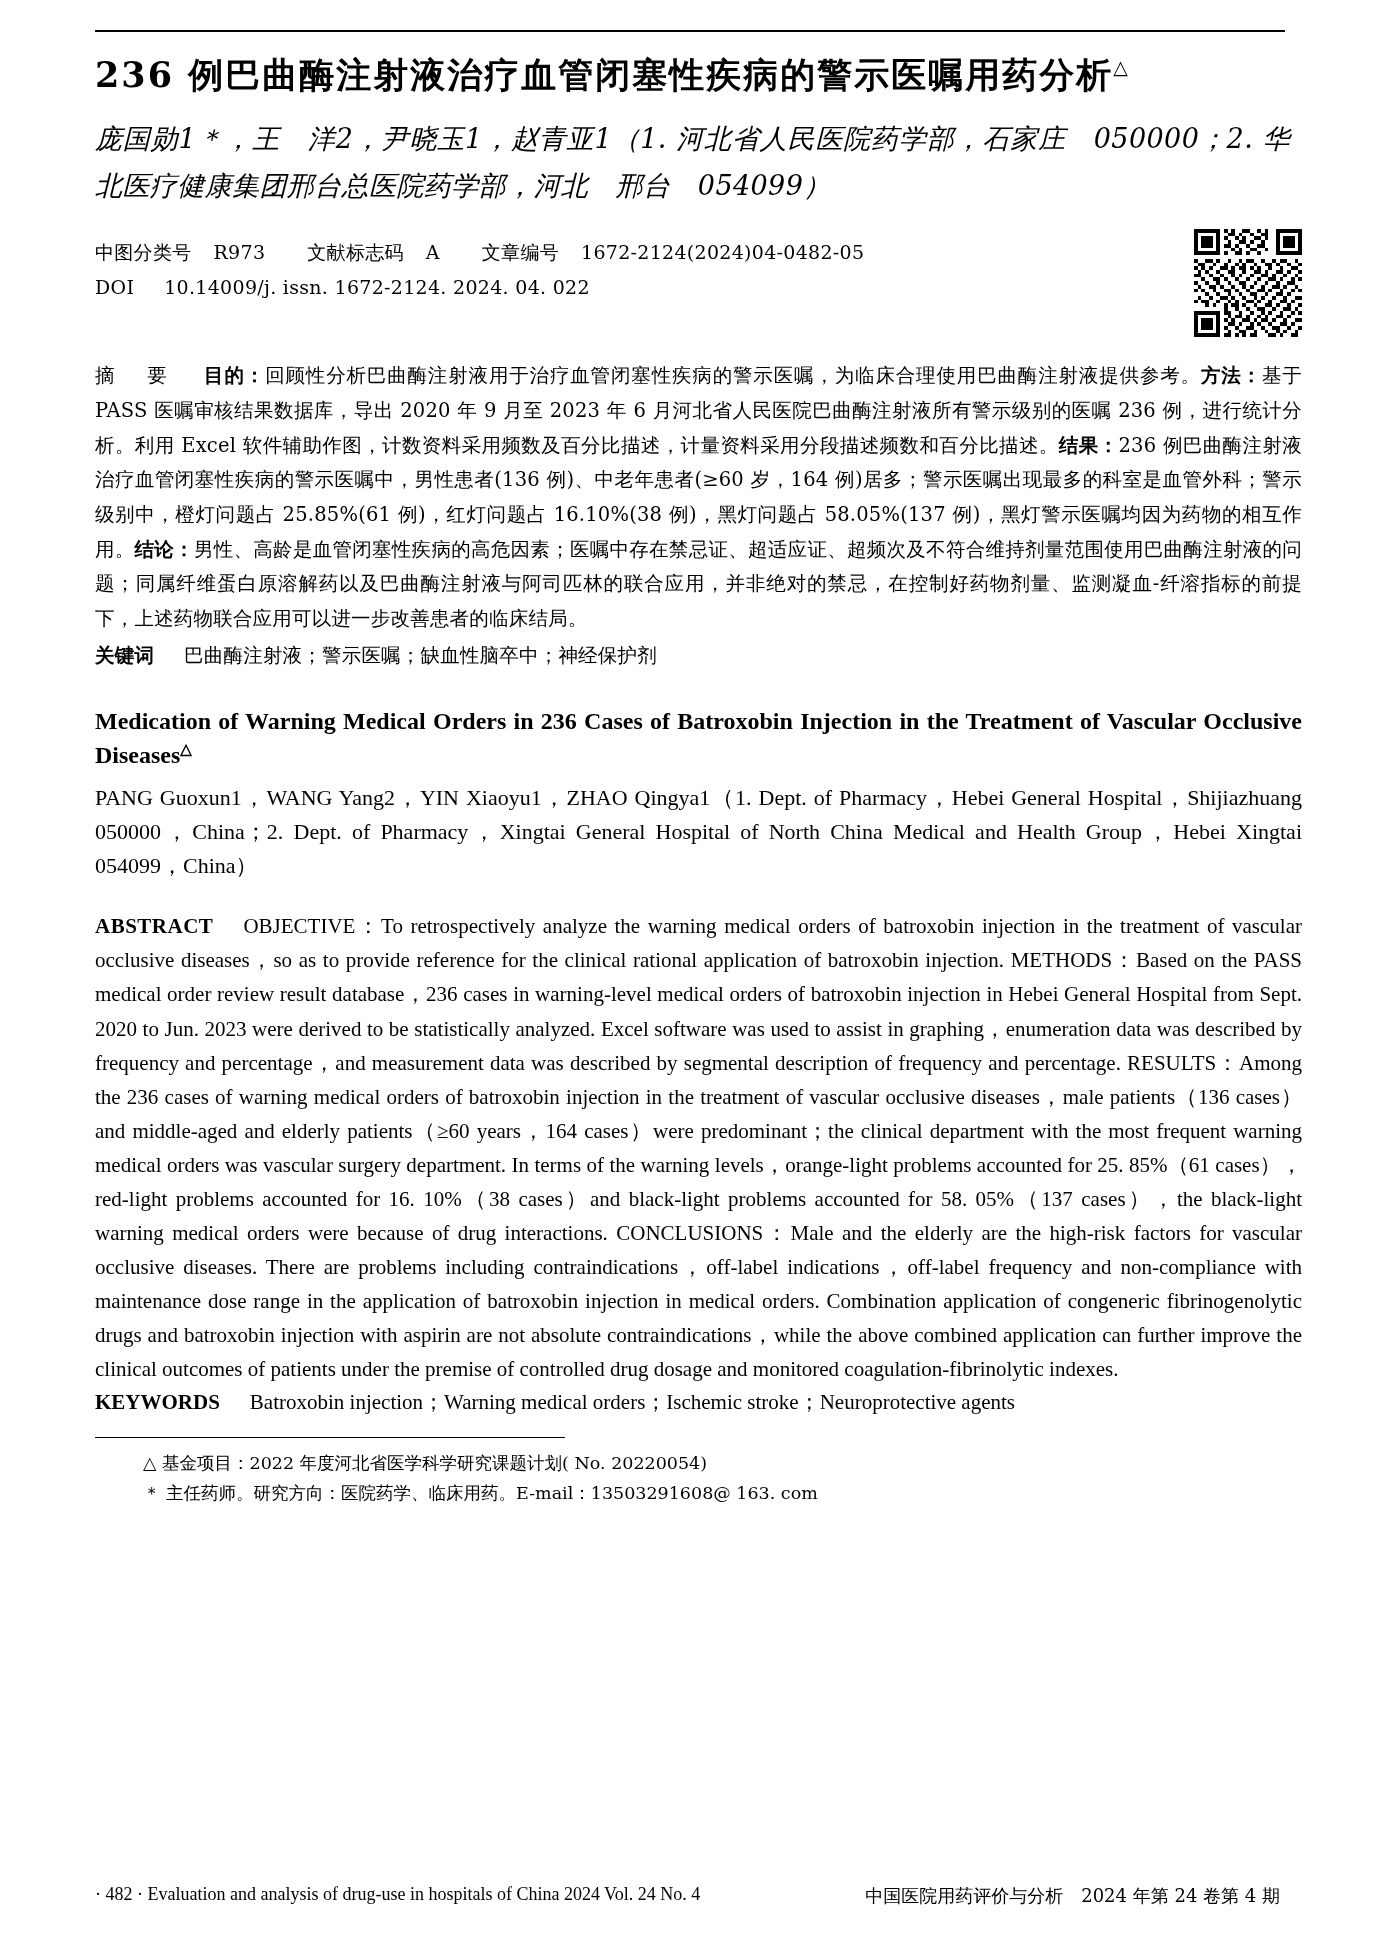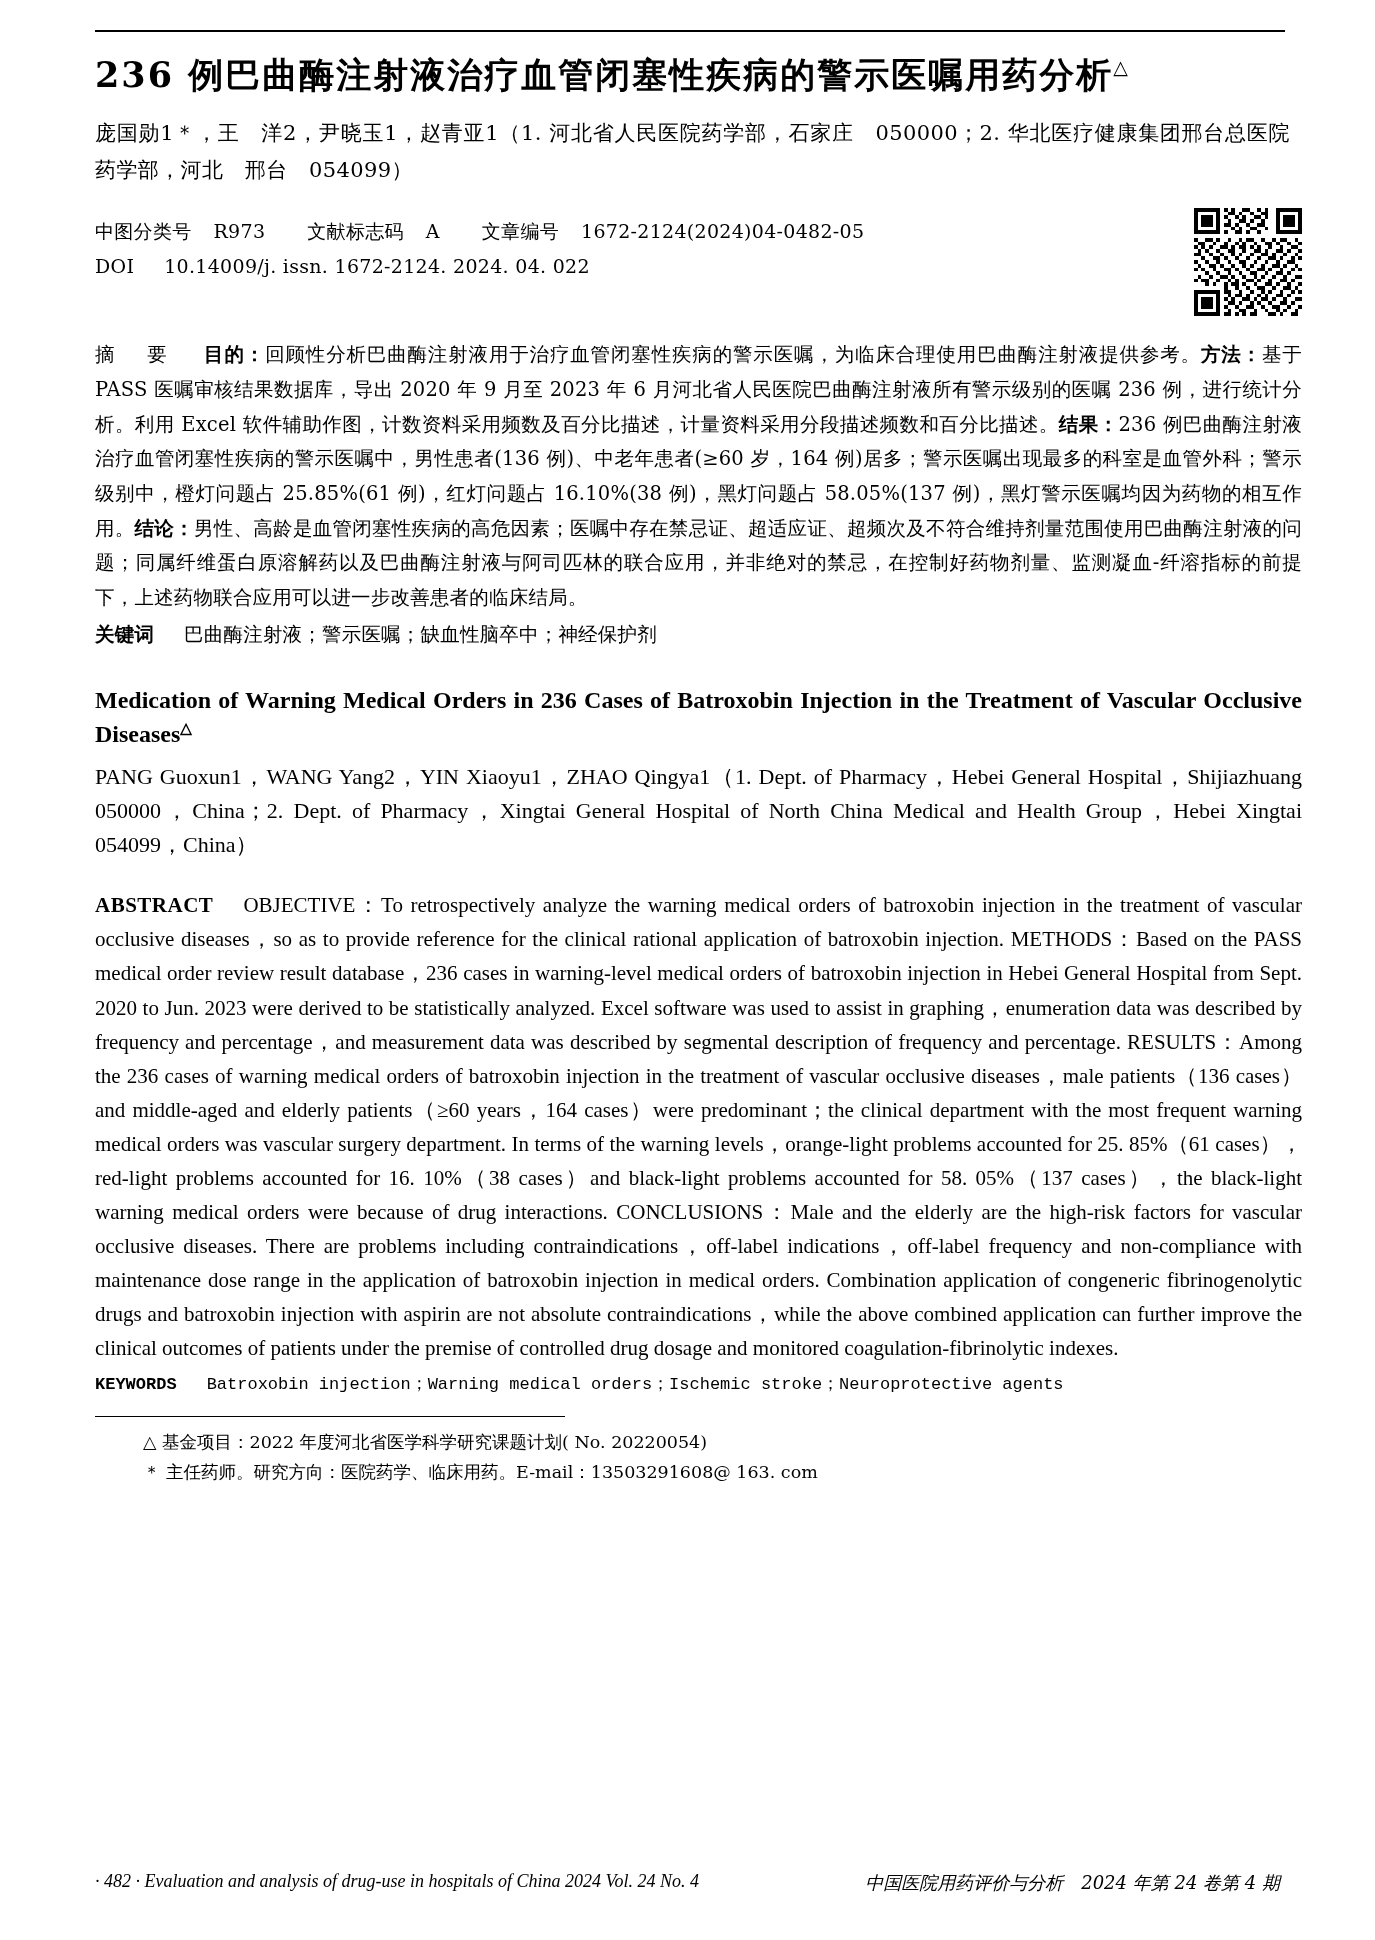--- a/index.html
+++ b/index.html
@@ -35,26 +35,27 @@
     letter-spacing: 2px;
     text-align: left;
     margin: 0 0 10px 0;
   }
   .cn-title sup {
     font-size: 19px;
     vertical-align: super;
   }
   
   .cn-authors {
-    font-size: 21px;
+    font-size: 27px;
     line-height: 1.75;
     letter-spacing: 0.4px;
     margin: 14px 12px 0 0;
     text-align: justify;
     font-family: "DejaVu Serif", serif;
+    font-style: italic;
   }
   
   .meta-wrap {
     margin-top: 26px;
     position: relative;
     min-height: 96px;
   }
   .meta-line {
     font-size: 19px;
     line-height: 1.85;
@@ -119,24 +120,24 @@
     font-size: 21px;
     line-height: 1.62;
     text-align: justify;
     font-family: "Liberation Serif", serif;
   }
   .en-abstract .hd {
     font-weight: bold;
     letter-spacing: 0.5px;
   }
   .en-kw {
-    margin-top: 6px;
-    font-size: 17px;
+    margin-top: 0;
+    font-size: 21px;
     line-height: 1.6;
-    font-family: Liberation Mono, monospace;
+    font-family: Liberation Serif, serif;
   }
   .en-kw .hd { font-weight: bold; }
   
   .fn-rule {
     margin-top: 18px;
     margin-left: 0;
     width: 470px;
     border-top: 1px solid #000;
   }
   .footnotes {
@@ -144,26 +145,25 @@
     font-size: 17.5px;
     line-height: 1.72;
     font-family: "DejaVu Serif", serif;
     padding-left: 48px;
   }
   
   .footer {
     position: absolute;
     left: 95px;
     right: 95px;
-    bottom: 45px;
+    bottom: 32px;
     display: flex;
     justify-content: space-between;
     font-size: 18px;
     font-family: "DejaVu Serif", serif;
-    font-style: italic;
   }
   .footer-left { font-family: "Liberation Serif", serif; }
   .nowrap { white-space: nowrap; }
 </style>
 </head>
 <body>
 
 <div class="page">
 
   <div class="topline"></div>

